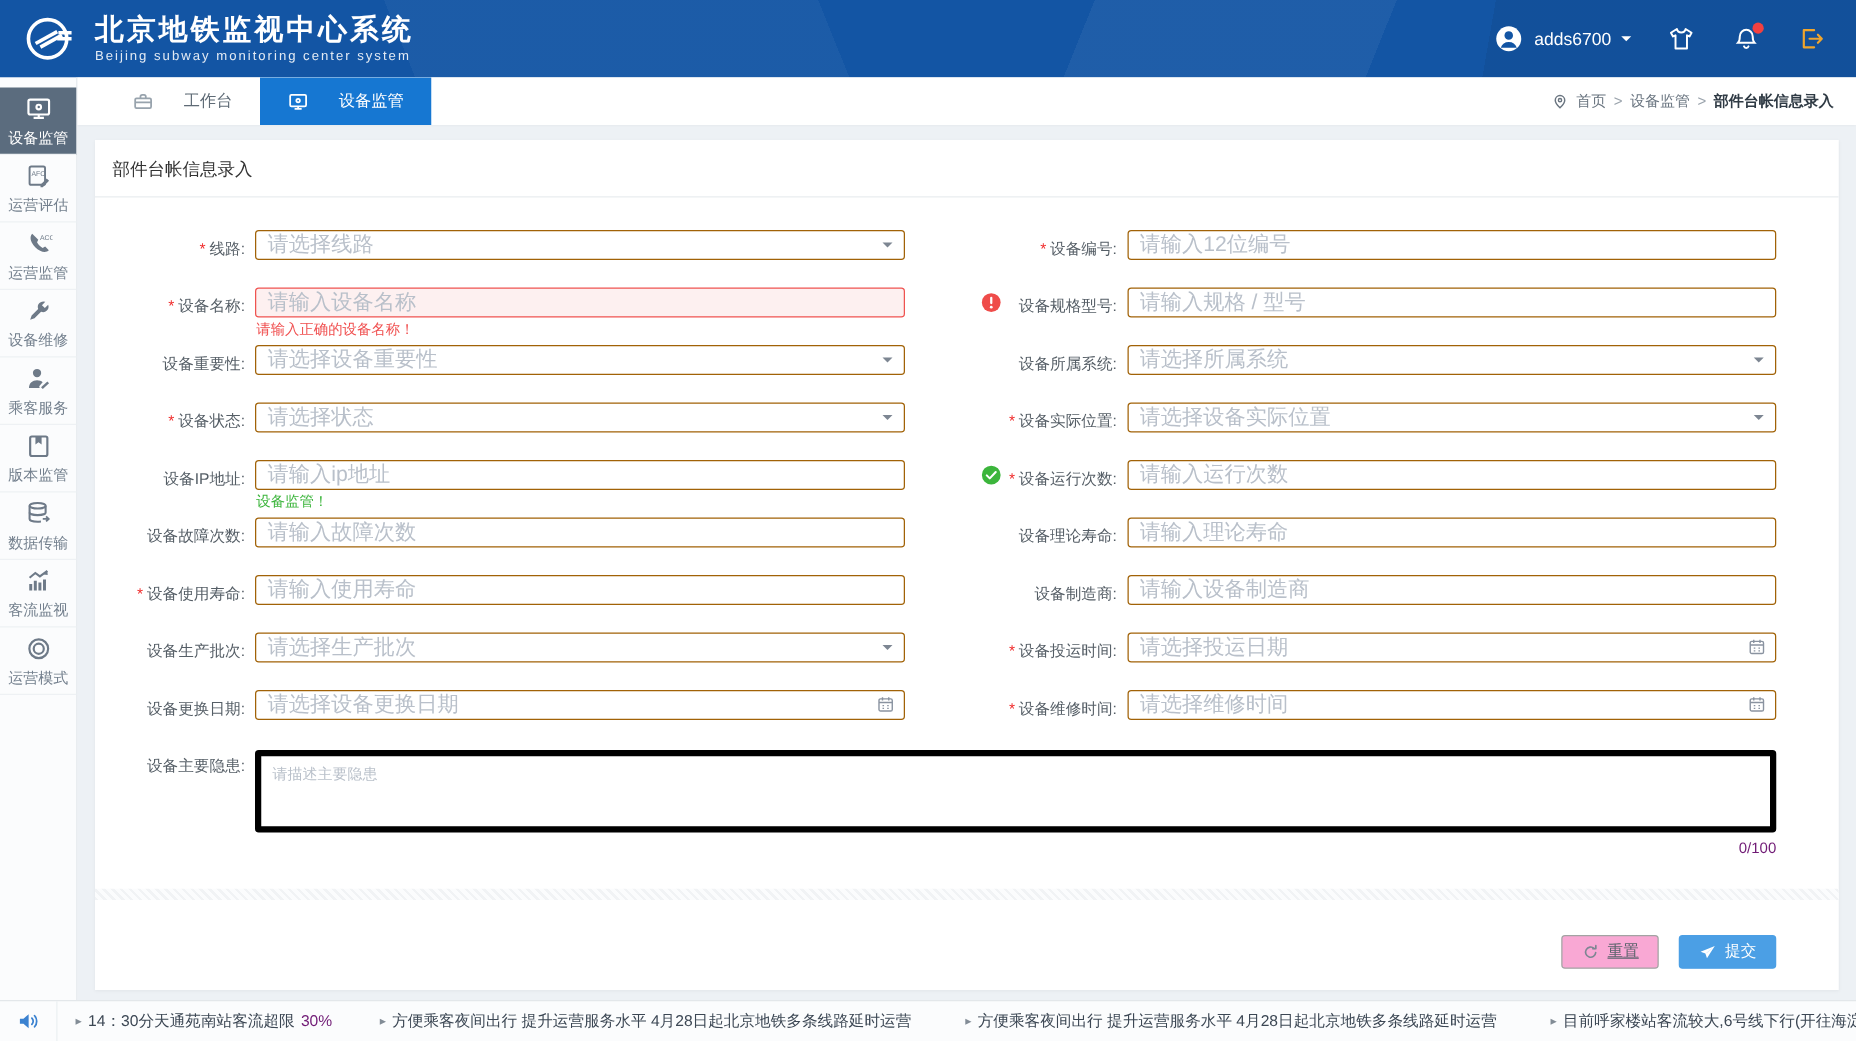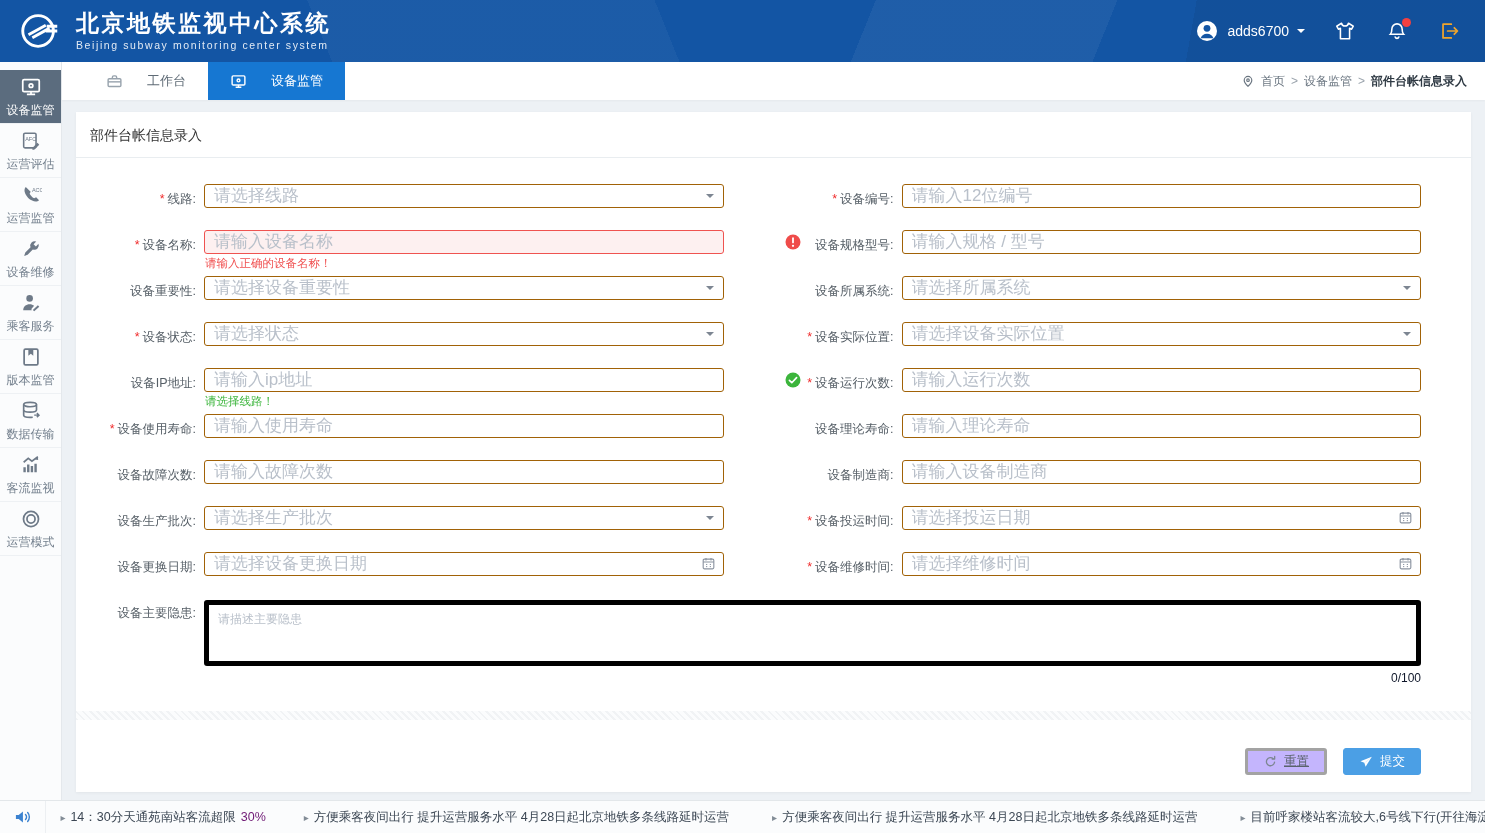--- a/index.html
+++ b/index.html
@@ -72,29 +72,29 @@
   .field-row.state-error .field-input { border-color:#ef5350; background:#fdf0f0; }
   .field-msg { display:none; position:absolute; left:1px; top:26px; font-size:11.5px; white-space:nowrap; }
   .field-row.state-error .field-msg { display:block; color:#f05050; }
   .field-row.state-success .field-msg { display:block; color:#3cb53c; }
 
   .textarea-row { display:flex; align-items:flex-start; padding-right:50px; margin-top:2px; }
   .textarea-row .field-label { padding-top:5px; }
   .hazard-textarea { flex:1; height:66px; border:5px solid #000000; border-radius:3px; resize:none; padding:6px 9px; font-size:12px;
     font-family:inherit; color:#333; outline:none; }
   .hazard-textarea::placeholder { color:#b9c0ca; }
-  .counter { text-align:right; padding-right:50px; font-size:12px; color:#0f172a; margin-top:5px; }
+  .counter { text-align:right; padding-right:50px; font-size:12px; color:#701a75; margin-top:5px; }
 
   .hatch-divider { margin-top:26px; height:9px; width:100%;
     background:repeating-linear-gradient(45deg,#f1f3f5 0 2px,#fbfcfd 2px 5px); }
 
   .actions { display:flex; justify-content:flex-end; gap:16px; padding-right:50px; margin-top:28px; }
   .btn { height:27px; display:flex; align-items:center; gap:7px; padding:0 15px; font-size:12.5px; border-radius:3px; cursor:pointer;
     font-family:inherit; }
-  .btn-reset { background:#c4b5fd; border:3px solid #a3a3a3; color:#5a636c;text-decoration:underline; }
+  .btn-reset { background:#f9a8d4; border:1px solid #a3a3a3; color:#5a636c;text-decoration:underline; }
   .btn-submit { background:#4b9fe5; border:1px solid #4b9fe5; color:#fff; }
   .btn .btn-icon { width:14px; height:14px; display:flex; align-items:center; justify-content:center; }
 
   
   .ticker { height:33px; flex:0 0 33px; background:#fbfcfd; border-top:1px solid #e3e7ea; display:flex; align-items:center; }
   .speaker-box { width:56px; height:100%; display:flex; align-items:center; justify-content:center; color:#3b82d0; border-right:1px solid #eceff2; }
   .ticker-items { display:flex; gap:38px; padding-left:14px; white-space:nowrap; overflow:hidden; font-size:12.5px; color:#3c4754; }
   .ticker-item { display:flex; align-items:center; gap:5px; }
   .bullet { color:#828c96; font-size:10px; }
   .highlight { color:#701a75; }
@@ -342,48 +342,48 @@
 
   </div>
               <div class="field-row type-text state-success">
     <label class="field-label">
       <span class="req">*</span><span class="lbl-text">设备IP地址:</span>
     </label>
     <div class="field-control">
       <input class="field-input" type="text" placeholder="请输入ip地址" style="">
       
       
-      <span class="field-msg">请选择线路！</span>
+      <span class="field-msg">设备监管！</span>
     </div>
 
     <span class="status-icon ok">
       <svg width="18" height="18" viewBox="0 0 24 24">
                     <circle cx="12" cy="12" r="10" fill="#3cb53c"></circle>
                     <path d="M7.2 12.4l3.2 3.2 6.4-6.8" fill="none" stroke="#fff" stroke-width="2.2" stroke-linecap="round" stroke-linejoin="round"></path>
                   </svg>
     </span>
   </div>
+              <div class="field-row type-text state-normal">
+    <label class="field-label">
+      <span class="req">*</span><span class="lbl-text">设备故障次数:</span>
+    </label>
+    <div class="field-control">
+      <input class="field-input" type="text" placeholder="请输入故障次数" style="">
+      
+      
+      
+    </div>
+
+  </div>
               <div class="field-row type-text state-normal required">
     <label class="field-label">
       <span class="req">*</span><span class="lbl-text">设备使用寿命:</span>
     </label>
     <div class="field-control">
       <input class="field-input" type="text" placeholder="请输入使用寿命" style="">
-      
-      
-      
-    </div>
-
-  </div>
-              <div class="field-row type-text state-normal">
-    <label class="field-label">
-      <span class="req">*</span><span class="lbl-text">设备故障次数:</span>
-    </label>
-    <div class="field-control">
-      <input class="field-input" type="text" placeholder="请输入故障次数" style="">
       
       
       
     </div>
 
   </div>
               <div class="field-row type-select state-normal">
     <label class="field-label">
       <span class="req">*</span><span class="lbl-text">设备生产批次:</span>
     </label>

